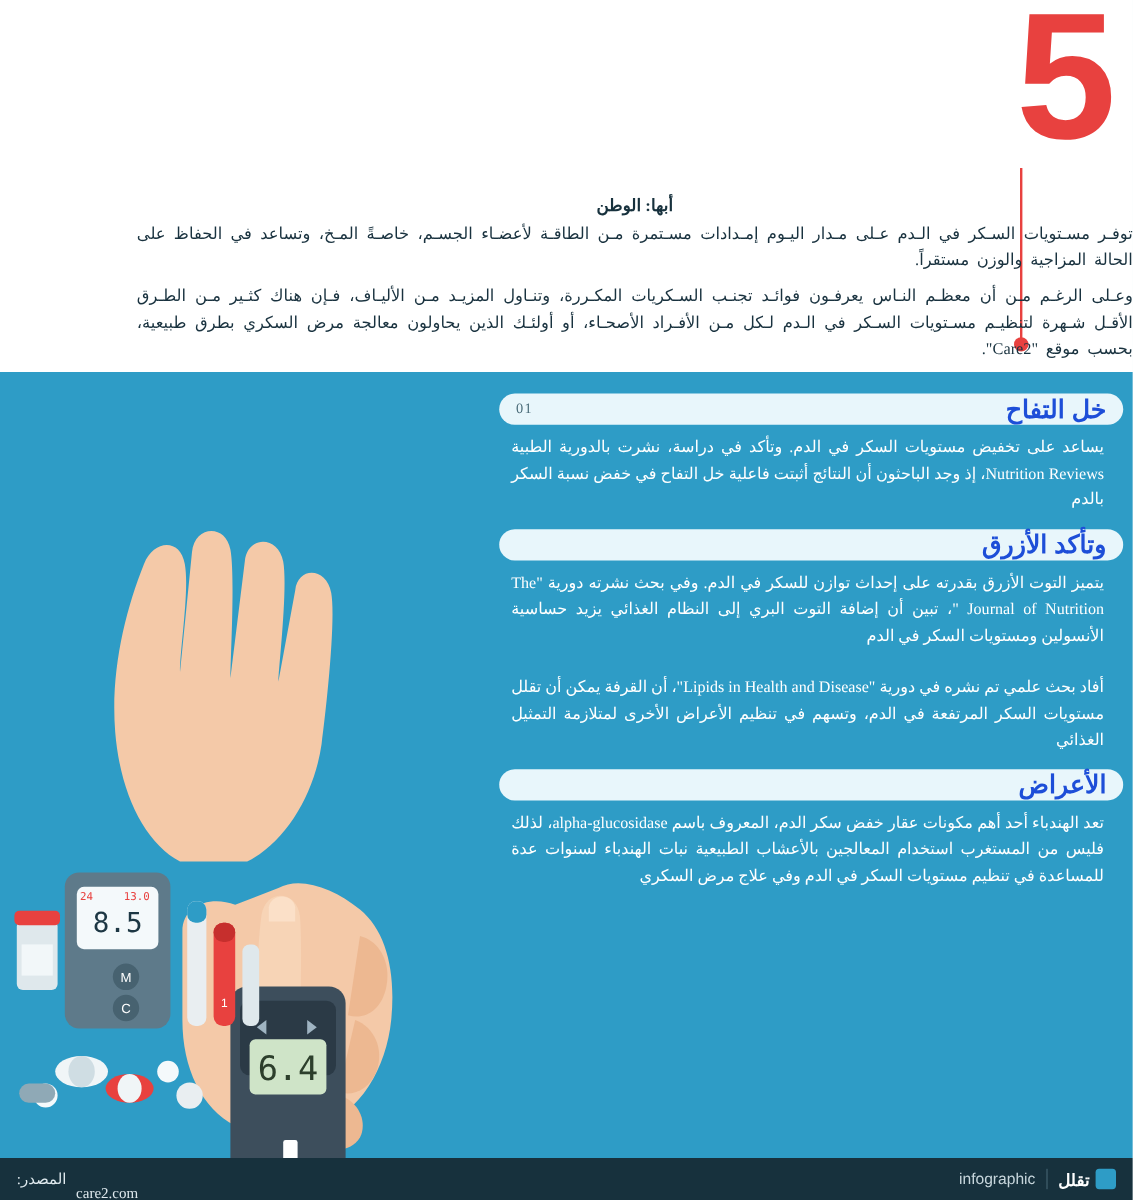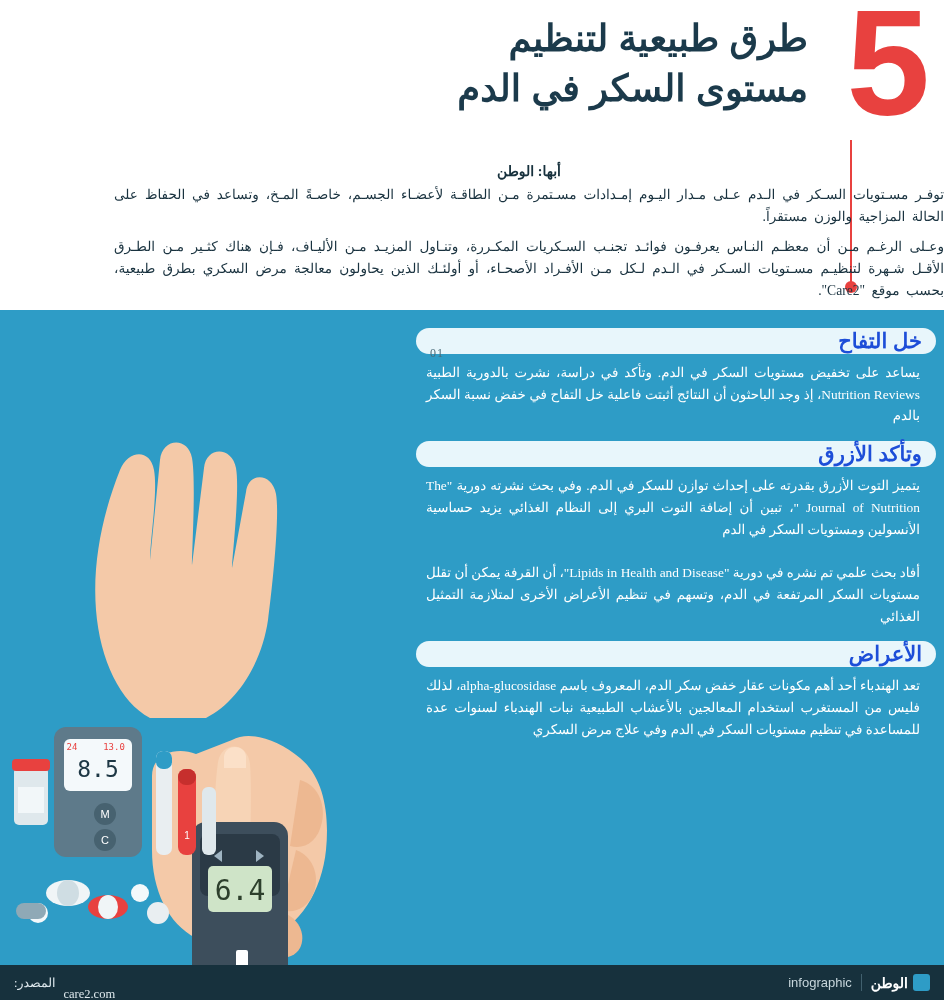--- a/index.html
+++ b/index.html
@@ -124,21 +124,20 @@
     direction: rtl;
   }
   .tip-num {
     position: absolute;
     left: 14px; top: 50%;
     transform: translateY(-50%);
     font-family: "Liberation Serif", serif;
     font-size: 12px;
     color: #4a6b78;
     letter-spacing: 1px;
-    margin-top: 12px;
   }
   .tip-body {
     direction: rtl;
     text-align: justify;
     font-family: "Liberation Serif", serif;
     font-size: 13.4px;
     line-height: 1.62;
     color: #ffffff;
     padding: 8px 16px 0 10px;
   }
@@ -187,24 +186,20 @@
 </head>
 <body>
 
 <div class="header">
 
   <div class="big-number">5</div>
 
   <div class="connector"></div>
   <div class="connector-dot"></div>
 
-  <div class="title">
-    <span class="title-line">طرق طبيعية لتنظيم</span>
-    <span class="title-line">مستوى السكر في الدم</span>
-  </div>
 
   <div class="byline">أبها: الوطن</div>
 
   <div class="lead">
     <p>توفـر مسـتويات السـكر في الـدم عـلى مـدار اليـوم إمـدادات مسـتمرة مـن الطاقـة لأعضـاء الجسـم، خاصـةً المـخ، وتساعد في الحفاظ على الحالة المزاجية والوزن مستقراً.</p>
     <p>وعـلى الرغـم مـن أن معظـم النـاس يعرفـون فوائـد تجنـب السـكريات المكـررة، وتنـاول المزيـد مـن الأليـاف، فـإن هناك كثـير مـن الطـرق الأقـل شـهرة لتنظيـم مسـتويات السـكر في الـدم لـكل مـن الأفـراد الأصحـاء، أو أولئـك الذين يحاولون معالجة  مرض السكري بطرق طبيعية، بحسب موقع "Care2".</p>
   </div>
 </div>
 
 <div class="main">
@@ -322,21 +317,21 @@
       <div class="tip-body">تعد الهندباء أحد أهم مكونات عقار خفض سكر الدم، المعروف باسم alpha-glucosidase، لذلك فليس من المستغرب استخدام المعالجين بالأعشاب الطبيعية نبات الهندباء لسنوات عدة للمساعدة في تنظيم مستويات السكر في الدم وفي علاج مرض السكري</div>
     </div>
 
   </div>
 </div>
 
 <div class="footer">
   <div class="footer-left">
     <div class="logo-badge">
       <span class="logo-mark"></span>
-      <span class="logo-text">الوطن</span>
+      <span class="logo-text">تقلل</span>
     </div>
     <span class="footer-divider"></span>
     <span class="footer-infographic">infographic</span>
   </div>
   <div class="footer-right">
     <span class="src-url">care2.com</span>
     <span>المصدر:</span>
   </div>
 </div>
 

